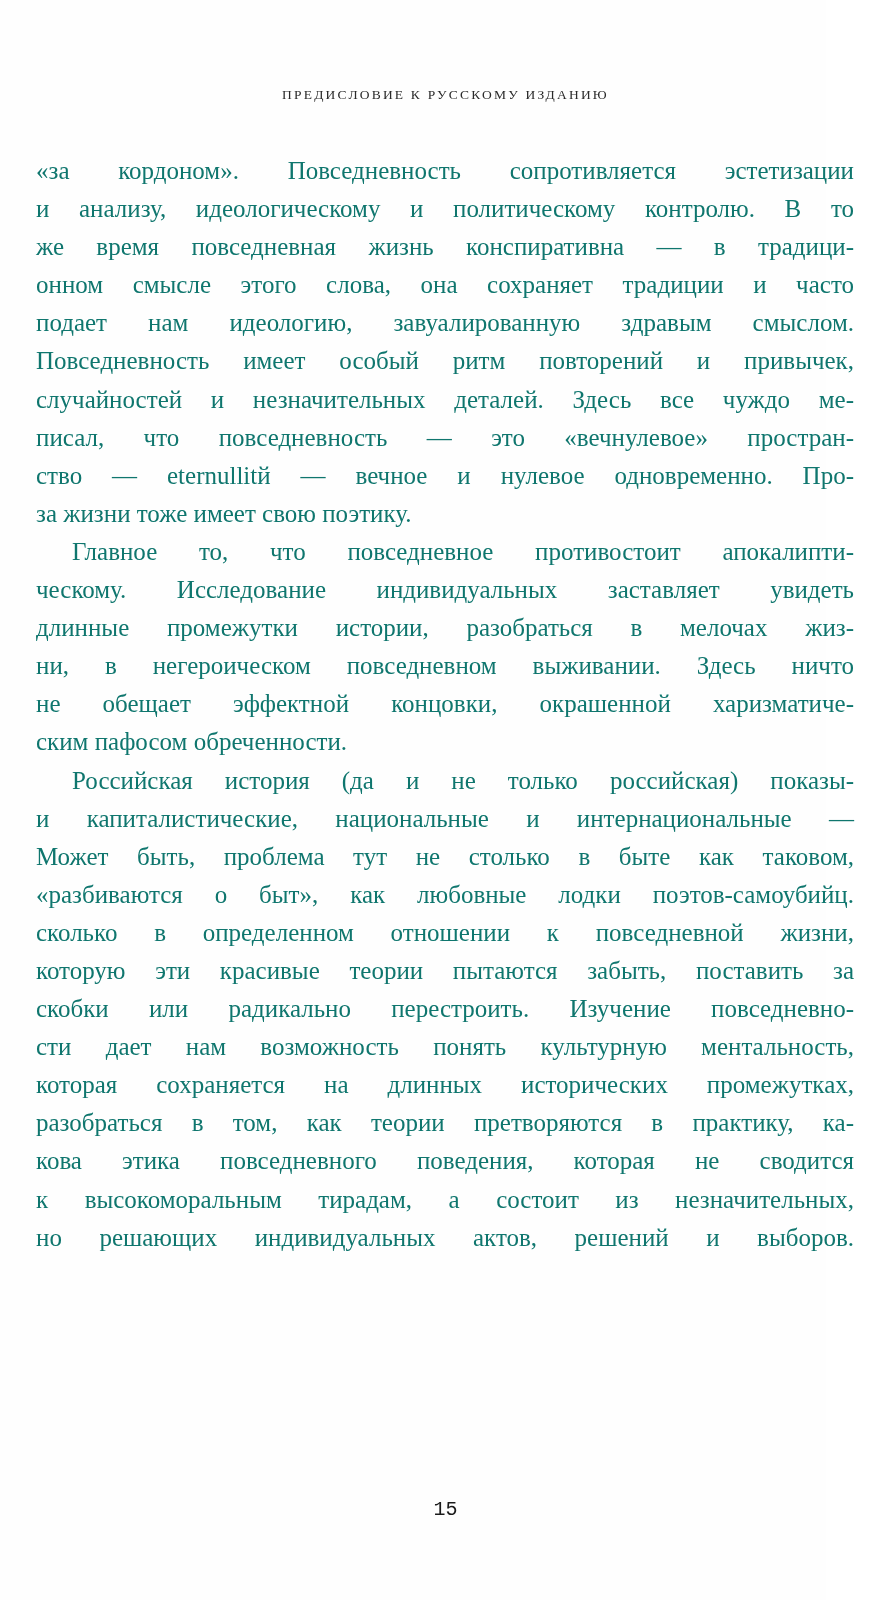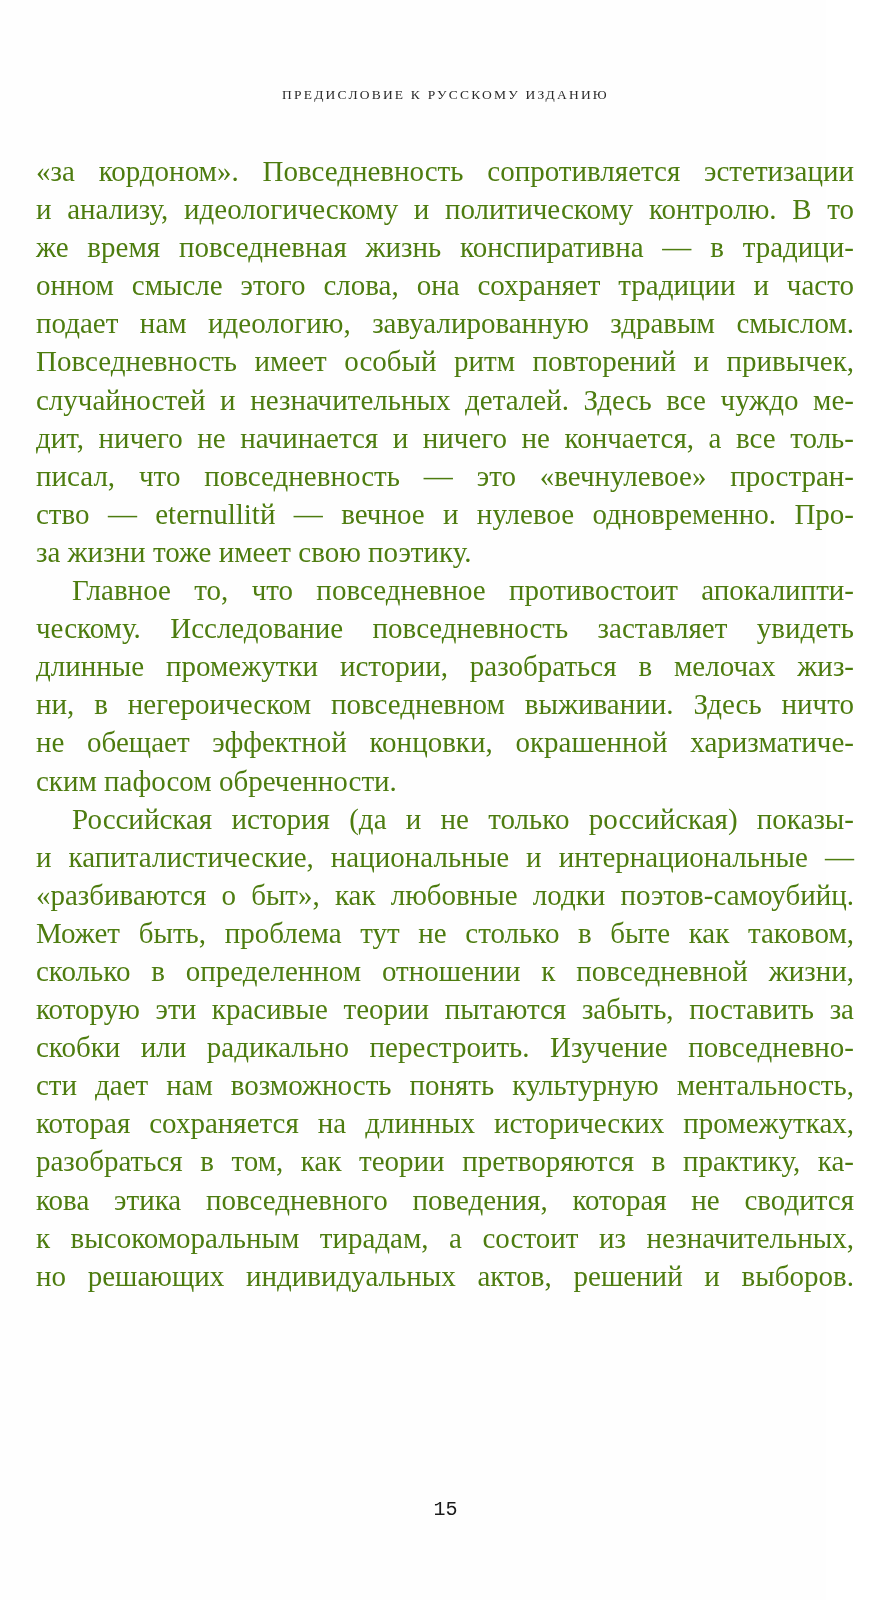--- a/index.html
+++ b/index.html
@@ -5,22 +5,22 @@
   html, body { margin: 0; padding: 0; background: #ffffff; }
   body { width: 891px; height: 1600px; position: relative; overflow: hidden; color: #1a1a1a; }
   .page { position: absolute; left: 0; top: 0; width: 826px; height: 1600px; background: #fefefe; }
   .running-head {
     position: absolute; top: 87px; left: 0; width: 891px; text-align: center;
     font-family: "Liberation Serif", serif; font-size: 13.5px; letter-spacing: 2.2px;
     color: #2a2a2a; text-transform: uppercase;
   }
   .body-text { position: absolute; left: 36px; top: 152px; width: 818px; }
   .line {
-    font-family: "Liberation Serif", serif; font-size: 29px; line-height: 38.1px; height: 38.1px;
-    white-space: nowrap; text-align: justify; text-align-last: justify; color: #4d7c0f;
+    font-family: "Liberation Serif", serif; font-size: 25px; line-height: 38.1px; height: 38.1px;
+    white-space: nowrap; text-align: justify; text-align-last: justify; color: #0f766e;
   }
   .line.last { text-align-last: left; }
   .line.indent { padding-left: 36px; }
   .folio {
     position: absolute; top: 1498px; left: 0; width: 891px; text-align: center;
     font-family: Liberation Mono, monospace; font-size: 20px; color: #1b1b1b;
   }
 </style>
 </head>
 <body>
@@ -31,40 +31,39 @@
   <div class="body-text">
 
     <div>
       <div class="line">«за кордоном». Повседневность сопротивляется эстетизации</div>
       <div class="line">и анализу, идеологическому и политическому контролю. В то</div>
       <div class="line">же время повседневная жизнь конспиративна — в традици-</div>
       <div class="line">онном смысле этого слова, она сохраняет традиции и часто</div>
       <div class="line">подает нам идеологию, завуалированную здравым смыслом.</div>
       <div class="line">Повседневность имеет особый ритм повторений и привычек,</div>
       <div class="line">случайностей и незначительных деталей. Здесь все чуждо ме-</div>
-      <div class="line">дит, ничего не начинается и ничего не кончается, а все толь-</div>
       <div class="line">писал, что повседневность — это «вечнулевое» простран-</div>
       <div class="line">ство — eternullitй — вечное и нулевое одновременно. Про-</div>
       <div class="line last">за жизни тоже имеет свою поэтику.</div>
     </div>
 
     <div>
       <div class="line indent">Главное то, что повседневное противостоит апокалипти-</div>
-      <div class="line">ческому. Исследование повседневность заставляет увидеть</div>
+      <div class="line">ческому. Исследование индивидуальных заставляет увидеть</div>
       <div class="line">длинные промежутки истории, разобраться в мелочах жиз-</div>
       <div class="line">ни, в негероическом повседневном выживании. Здесь ничто</div>
       <div class="line">не обещает эффектной концовки, окрашенной харизматиче-</div>
       <div class="line last">ским пафосом обреченности.</div>
     </div>
 
     <div>
       <div class="line indent">Российская история (да и не только российская) показы-</div>
       <div class="line">и капиталистические, национальные и интернациональные —</div>
+      <div class="line">Может быть, проблема тут не столько в быте как таковом,</div>
       <div class="line">«разбиваются о быт», как любовные лодки поэтов-самоубийц.</div>
-      <div class="line">Может быть, проблема тут не столько в быте как таковом,</div>
       <div class="line">сколько в определенном отношении к повседневной жизни,</div>
       <div class="line">которую эти красивые теории пытаются забыть, поставить за</div>
       <div class="line">скобки или радикально перестроить. Изучение повседневно-</div>
       <div class="line">сти дает нам возможность понять культурную ментальность,</div>
       <div class="line">которая сохраняется на длинных исторических промежутках,</div>
       <div class="line">разобраться в том, как теории претворяются в практику, ка-</div>
       <div class="line">кова этика повседневного поведения, которая не сводится</div>
       <div class="line">к высокоморальным тирадам, а состоит из незначительных,</div>
       <div class="line">но решающих индивидуальных актов, решений и выборов.</div>
     </div>

